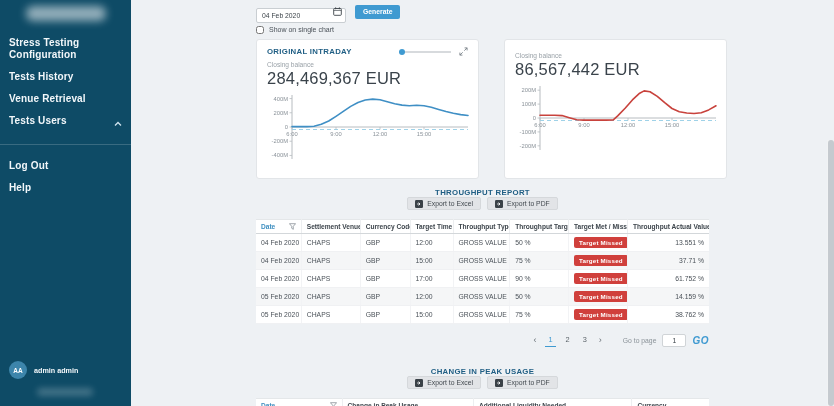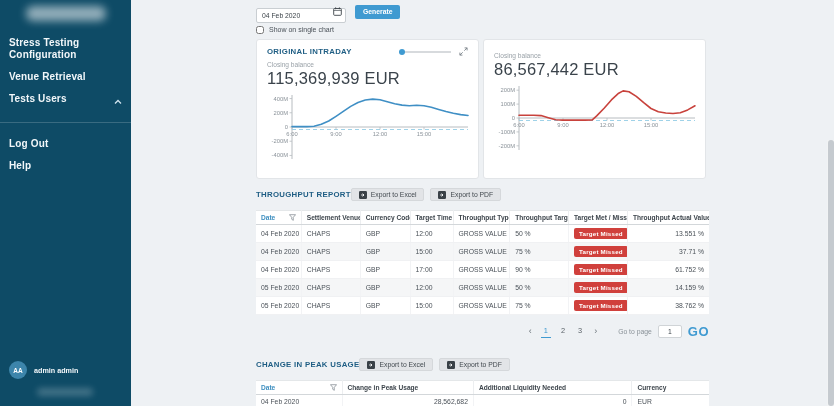--- a/index.html
+++ b/index.html
@@ -38,37 +38,37 @@
                       background:#fff; }
   .cal-icon { position:absolute; right:4px; top:3px; width:9px; height:9px; cursor:pointer; }
   .btn-generate { height:14px; padding:0 8px; background:#3f9ad1; color:#fff; border:none;
                   border-radius:2px; font-family:inherit; font-size:6.8px; font-weight:700;
                   cursor:pointer; }
   .cb-row { display:flex; align-items:center; gap:5px; margin-top:6px; height:9px; }
   .cb-row input { width:8px; height:8px; margin:0; accent-color:#3f9ad1; }
   .cb-label { font-size:7px; color:#4a5158; }
 
   
-  .cards { display:flex; gap:4px; margin-top:5px; }
+  .cards { display:flex; gap:25px; margin-top:5px; }
   .card { width:223px; height:140px; background:#fff; border:1px solid #e2e5e8;
           border-radius:3px; padding:7px 10px 6px; }
   .card-head { display:flex; align-items:center; justify-content:space-between; }
   .card-title { font-size:7.8px; font-weight:700; color:#1f5e84; letter-spacing:.3px; }
   .head-ctrls { display:flex; align-items:center; gap:8px; }
   .mini-slider { position:relative; width:52px; height:6px; cursor:pointer; }
   .mini-slider .track { position:absolute; top:2.5px; left:0; right:0; height:1.5px; background:#d7dadd; }
   .mini-slider .knob { position:absolute; top:0; left:0; width:6px; height:6px; border-radius:50%;
                        background:#3f9ad1; }
   .expand-icon { width:9px; height:9px; cursor:pointer; }
   .bal-label { margin-top:5px; font-size:6.6px; color:#9aa2a8; }
   .bal-value { margin-top:1px; font-size:16.5px; font-weight:500; color:#3a434b; letter-spacing:.2px; }
   .chart-host { margin-top:3px; }
 
   
-  .sec-head { display:flex; align-items:center; justify-content:flex-start; margin-top:9px; }
+  .sec-head { display:flex; align-items:center; justify-content:flex-start; margin-top:9px;flex-direction:column; }
   .sec-head.peak { margin-top:20px; }
   .sec-title { font-size:7.8px; font-weight:700; color:#1f5e84; letter-spacing:.3px; }
   .exp-group { display:flex; gap:6px; }
   .btn-export { display:flex; align-items:center; gap:4px; height:13px; padding:0 7px;
                 background:#e2e4e7; border:1px solid #d5d8db; border-radius:2px;
                 font-family:inherit; font-size:6.8px; color:#42494f; cursor:pointer; }
   .exp-icon { width:8px; height:8px; }
 
   
   table.tbl { width:453px; border-collapse:collapse; background:#fff; margin-top:9px;
@@ -91,40 +91,43 @@
   
   .pager-row { display:flex; align-items:center; justify-content:flex-end; gap:7px;
                margin-top:10px; height:13px; }
   .pg-arrow { font-size:9px; color:#6a7278; cursor:pointer; padding:0 2px; line-height:1; }
   .pg-num { font-size:7.4px; color:#5a6268; cursor:pointer; padding:1px 3px 2px; }
   .pg-num.active { color:#3f9ad1; border-bottom:1.5px solid #3f9ad1; }
   .goto { display:flex; align-items:center; gap:6px; margin-left:12px; }
   .goto-label { font-size:6.8px; color:#8a9298; }
   .goto input { width:24px; height:13px; border:1px solid #d0d4d7; border-radius:2px;
                 font-family:inherit; font-size:6.8px; text-align:center; color:#3c444a; }
-  .go-btn { font-size:13px; font-weight:700; color:#3f9ad1; letter-spacing:.5px;
-            background:none; border:none; cursor:pointer; font-family:inherit; }
+  .go-btn { font-size:10px; font-weight:700; color:#3f9ad1; letter-spacing:.5px;
+            background:none; border:none; cursor:pointer; font-family:inherit;font-style:italic; }
 
   
   .scroll-track { position:absolute; right:0; top:140px; bottom:0; width:7px; background:#f1f3f4; }
   .scroll-thumb { position:absolute; right:0.5px; top:0; width:6px; height:100%;
                   background:#c5cacf; border-radius:3px; cursor:grab; }
 
   svg text { font-family:"Liberation Sans", sans-serif; }
 </style>
 </head>
 <body>
 
 <div class="app">
 
   <aside class="sidebar">
     <div class="logo-blur"></div>
     <nav class="nav">
       <div class="nav-item">
         <span>Stress Testing Configuration</span>
+      </div>
+      <div class="nav-item">
+        <span>Tests History</span>
       </div>
       <div class="nav-item">
         <span>Venue Retrieval</span>
       </div>
       <div class="nav-item">
         <span>Tests Users</span>
         <svg class="chev" viewBox="0 0 8 6">
           <polyline points="1,4.5 4,1.5 7,4.5" fill="none" stroke="#cfe3ee" stroke-width="1.3"></polyline>
         </svg>
       </div>
@@ -176,21 +179,21 @@
               <span class="mini-slider">
                 <span class="track"></span>
                   <span class="knob"></span>
               </span>
               <svg class="expand-icon" viewBox="0 0 10 10">
                 <path d="M6.2 1h2.8v2.8M9 1 5.9 4.1M3.8 9H1V6.2M1 9l3.1-3.1" fill="none" stroke="#7a838a" stroke-width="1"></path>
               </svg>
             </span>
           </div>
           <div class="bal-label">Closing balance</div>
-          <div class="bal-value">115,369,939 EUR</div>
+          <div class="bal-value">284,469,367 EUR</div>
           <div class="chart-host"><svg width="204" height="76" viewBox="0 0 204 76">
                 <g transform="translate(25,4)">
                   <line x1="0" y1="0" x2="0" y2="64" stroke="#b7bcc0" stroke-width="1"></line>
                   <line x1="0" y1="32" x2="176" y2="32" stroke="#b7bcc0" stroke-width="1"></line>
                   <line x1="0" y1="34.5" x2="176" y2="34.5" stroke="#9fd2e8" stroke-width="1" stroke-dasharray="4,3"></line>
                   <line x1="-2.5" y1="3.555555555555557" x2="0" y2="3.555555555555557" stroke="#b7bcc0" stroke-width="0.8"></line>
                   <text x="-4" y="5.555555555555557" text-anchor="end" font-size="5.8" fill="#8a9299">400M</text>
                   <line x1="-2.5" y1="17.77777777777778" x2="0" y2="17.77777777777778" stroke="#b7bcc0" stroke-width="0.8"></line>
                   <text x="-4" y="19.77777777777778" text-anchor="end" font-size="5.8" fill="#8a9299">200M</text>
                   <line x1="-2.5" y1="32" x2="0" y2="32" stroke="#b7bcc0" stroke-width="0.8"></line>

